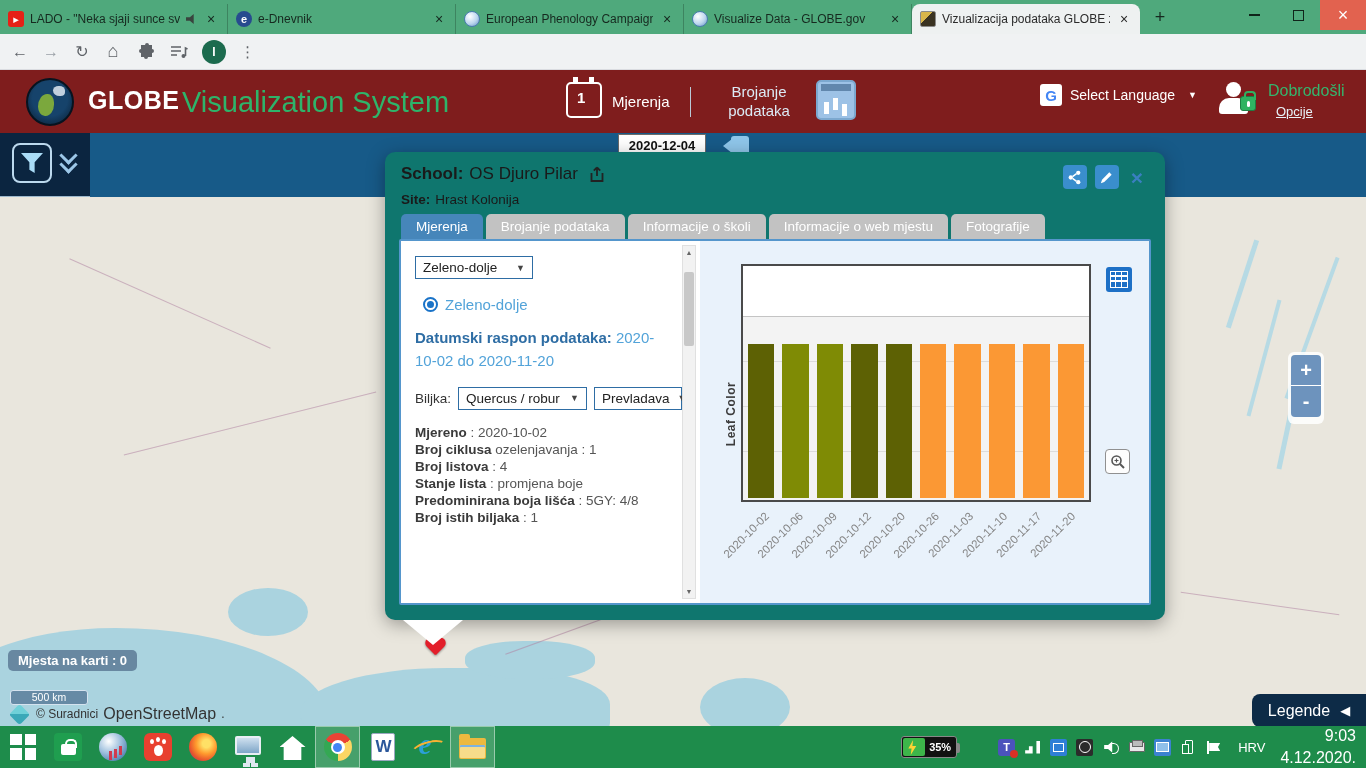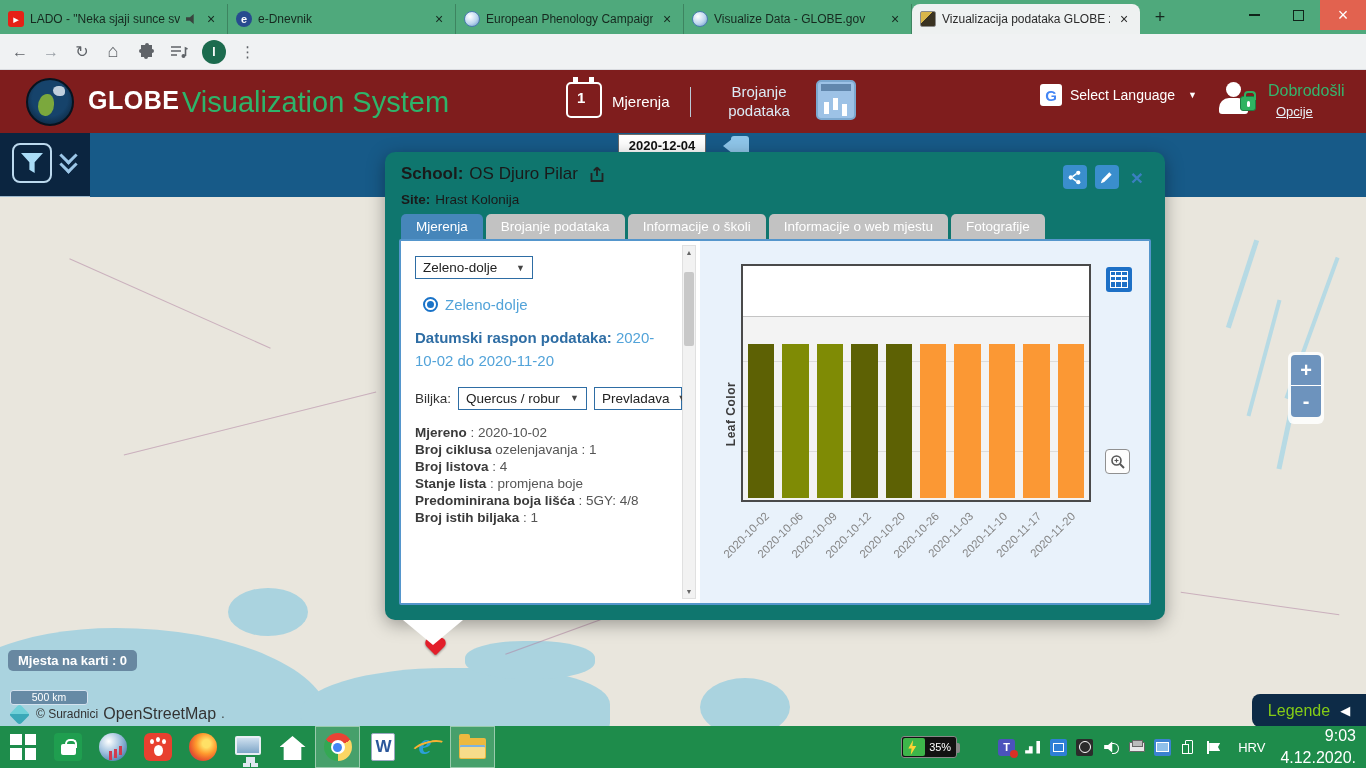--- a/index.html
+++ b/index.html
@@ -112,21 +112,21 @@
   .scalebar{position:absolute;left:10px;top:557px;width:78px;height:15px;background:rgba(90,125,155,.85);border:1px solid #d5e3ef;border-radius:3px;color:#fff;font-size:10.5px;text-align:center;line-height:13px;z-index:5}
   .attrib{position:absolute;left:12px;top:572px;display:flex;align-items:center;gap:5px;z-index:5}
   .leafdiamond{width:15px;height:15px;background:linear-gradient(135deg,#6fd0d8 0 50%,#3aa8b8 50%);transform:rotate(45deg);border-radius:3px;margin-right:4px}
   .attrib .pre{font-size:12px;color:#333}
   .attrib .osm{font-size:16px;color:#333}
   .attrib .suf{font-size:12px;color:#333}
   .zoomctl{position:absolute;left:1288px;top:219px;width:36px;height:72px;background:rgba(255,255,255,.85);border-radius:6px;padding:3px;z-index:5}
   .zbtn{width:30px;height:31px;background:#6d93bd;color:#fff;font-size:20px;font-weight:bold;display:flex;align-items:center;justify-content:center}
   .zbtn:first-child{border-radius:4px 4px 0 0;border-bottom:1px solid #fff}
   .zbtn:last-child{border-radius:0 0 4px 4px}
-  .legende{position:absolute;left:1252px;top:561px;width:114px;height:33px;background:#0d2b47;border-radius:8px 0 0 8px;color:#84cc16;font-size:16px;display:flex;align-items:center;justify-content:center;gap:10px;z-index:5}
+  .legende{position:absolute;left:1252px;top:561px;width:114px;height:33px;background:#0d2b47;border-radius:8px 0 0 8px;color:#ffffff;font-size:16px;display:flex;align-items:center;justify-content:center;gap:10px;z-index:5}
   .legende .arr{color:#fff;font-size:13px}
   .legende .arr::before{content:"◀"}
 
   
   .popup{position:absolute;left:385px;top:152px;width:780px;height:468px;background:#0f766e;border-radius:10px;box-shadow:0 4px 18px rgba(0,0,0,.35);z-index:10}
   .pointer{position:absolute;left:18px;top:100%;width:0;height:0;border-left:30px solid transparent;border-right:30px solid transparent;border-top:25px solid #fff}
   .schoolrow{position:absolute;left:16px;top:12px;font-size:17px;color:#1a1a1a;display:flex;align-items:center;gap:6px}
   .schoolrow .lbl{font-weight:bold}
   .exporticon{width:19px;height:19px;position:relative;margin-left:4px}
   .siterow{position:absolute;left:16px;top:40px;font-size:13.5px;color:#1a1a1a;display:flex;gap:5px}
@@ -208,21 +208,21 @@
   .tb-ie::before{content:"e";position:absolute;left:6px;top:-4px;font-family:"Liberation Serif",serif;font-style:italic;font-weight:bold;font-size:29px;color:#2ba0d8}
   .tb-ie::after{content:"";position:absolute;left:-2px;top:9px;width:33px;height:13px;border:2px solid transparent;border-top-color:#f9b233;border-radius:50%;transform:rotate(-14deg)}
   .tb-explorer{width:27px;height:21px;margin-top:3px;background:#edb93f;border-radius:2px}
   .tb-explorer::before{content:"";position:absolute;left:0;top:-4px;width:11px;height:5px;background:#edb93f;border-radius:2px 2px 0 0}
   .tb-explorer::after{content:"";position:absolute;left:1px;top:7px;width:25px;height:13px;background:#f7dc8a;border-radius:1px;box-shadow:inset 0 2px 0 #7db3e0}
   .tray{margin-left:auto;display:flex;align-items:center;padding-right:6px;gap:7px}
   .battery{position:relative;width:56px;height:22px;background:#111;border:1px solid #888;border-radius:3px;margin-right:34px;display:flex;align-items:center}
   .battery::after{content:"";position:absolute;right:-4px;top:6px;width:3px;height:10px;background:#888;border-radius:0 2px 2px 0}
   .batt-fill{position:absolute;left:1px;top:1px;bottom:1px;width:22px;background:#3db54a;border-radius:2px}
   .bolt{position:absolute;left:4px;top:3px;width:12px;height:15px;background:#ffd335;clip-path:polygon(58% 0,18% 56%,45% 56%,38% 100%,84% 40%,52% 40%)}
-  .batt-text{position:absolute;right:5px;color:#fff;font-size:11px;font-weight:normal}
+  .batt-text{position:absolute;right:5px;color:#fff;font-size:11px;font-weight:bold}
   #trayicons{display:flex;align-items:center;gap:9px}
   .tricon{width:17px;height:17px;position:relative;display:flex;align-items:center;justify-content:center}
   .tr-teams{background:#4b53bc;border-radius:3px}
   .tr-teams::before{content:"T";color:#fff;font-size:11px;font-weight:bold}
   .tr-teams::after{content:"";position:absolute;right:-3px;bottom:-2px;width:8px;height:8px;background:#d93025;border-radius:50%}
   .tr-bars::before{content:"";width:15px;height:13px;background:#fff;clip-path:polygon(0 75%,25% 75%,25% 100%,0 100%,0 75%,0 100%,100% 100%,100% 0,75% 0,75% 100%,50% 100%,50% 45%,25% 45%,25% 100%,0 100%)}
   .tr-blue{background:#2f7fd6;border-radius:2px}
   .tr-blue::before{content:"";width:9px;height:7px;border:1.5px solid #fff}
   .tr-clock{background:#2b2b2b;border-radius:2px}
   .tr-clock::before{content:"";width:10px;height:10px;border:1.5px solid #fff;border-radius:50%}

